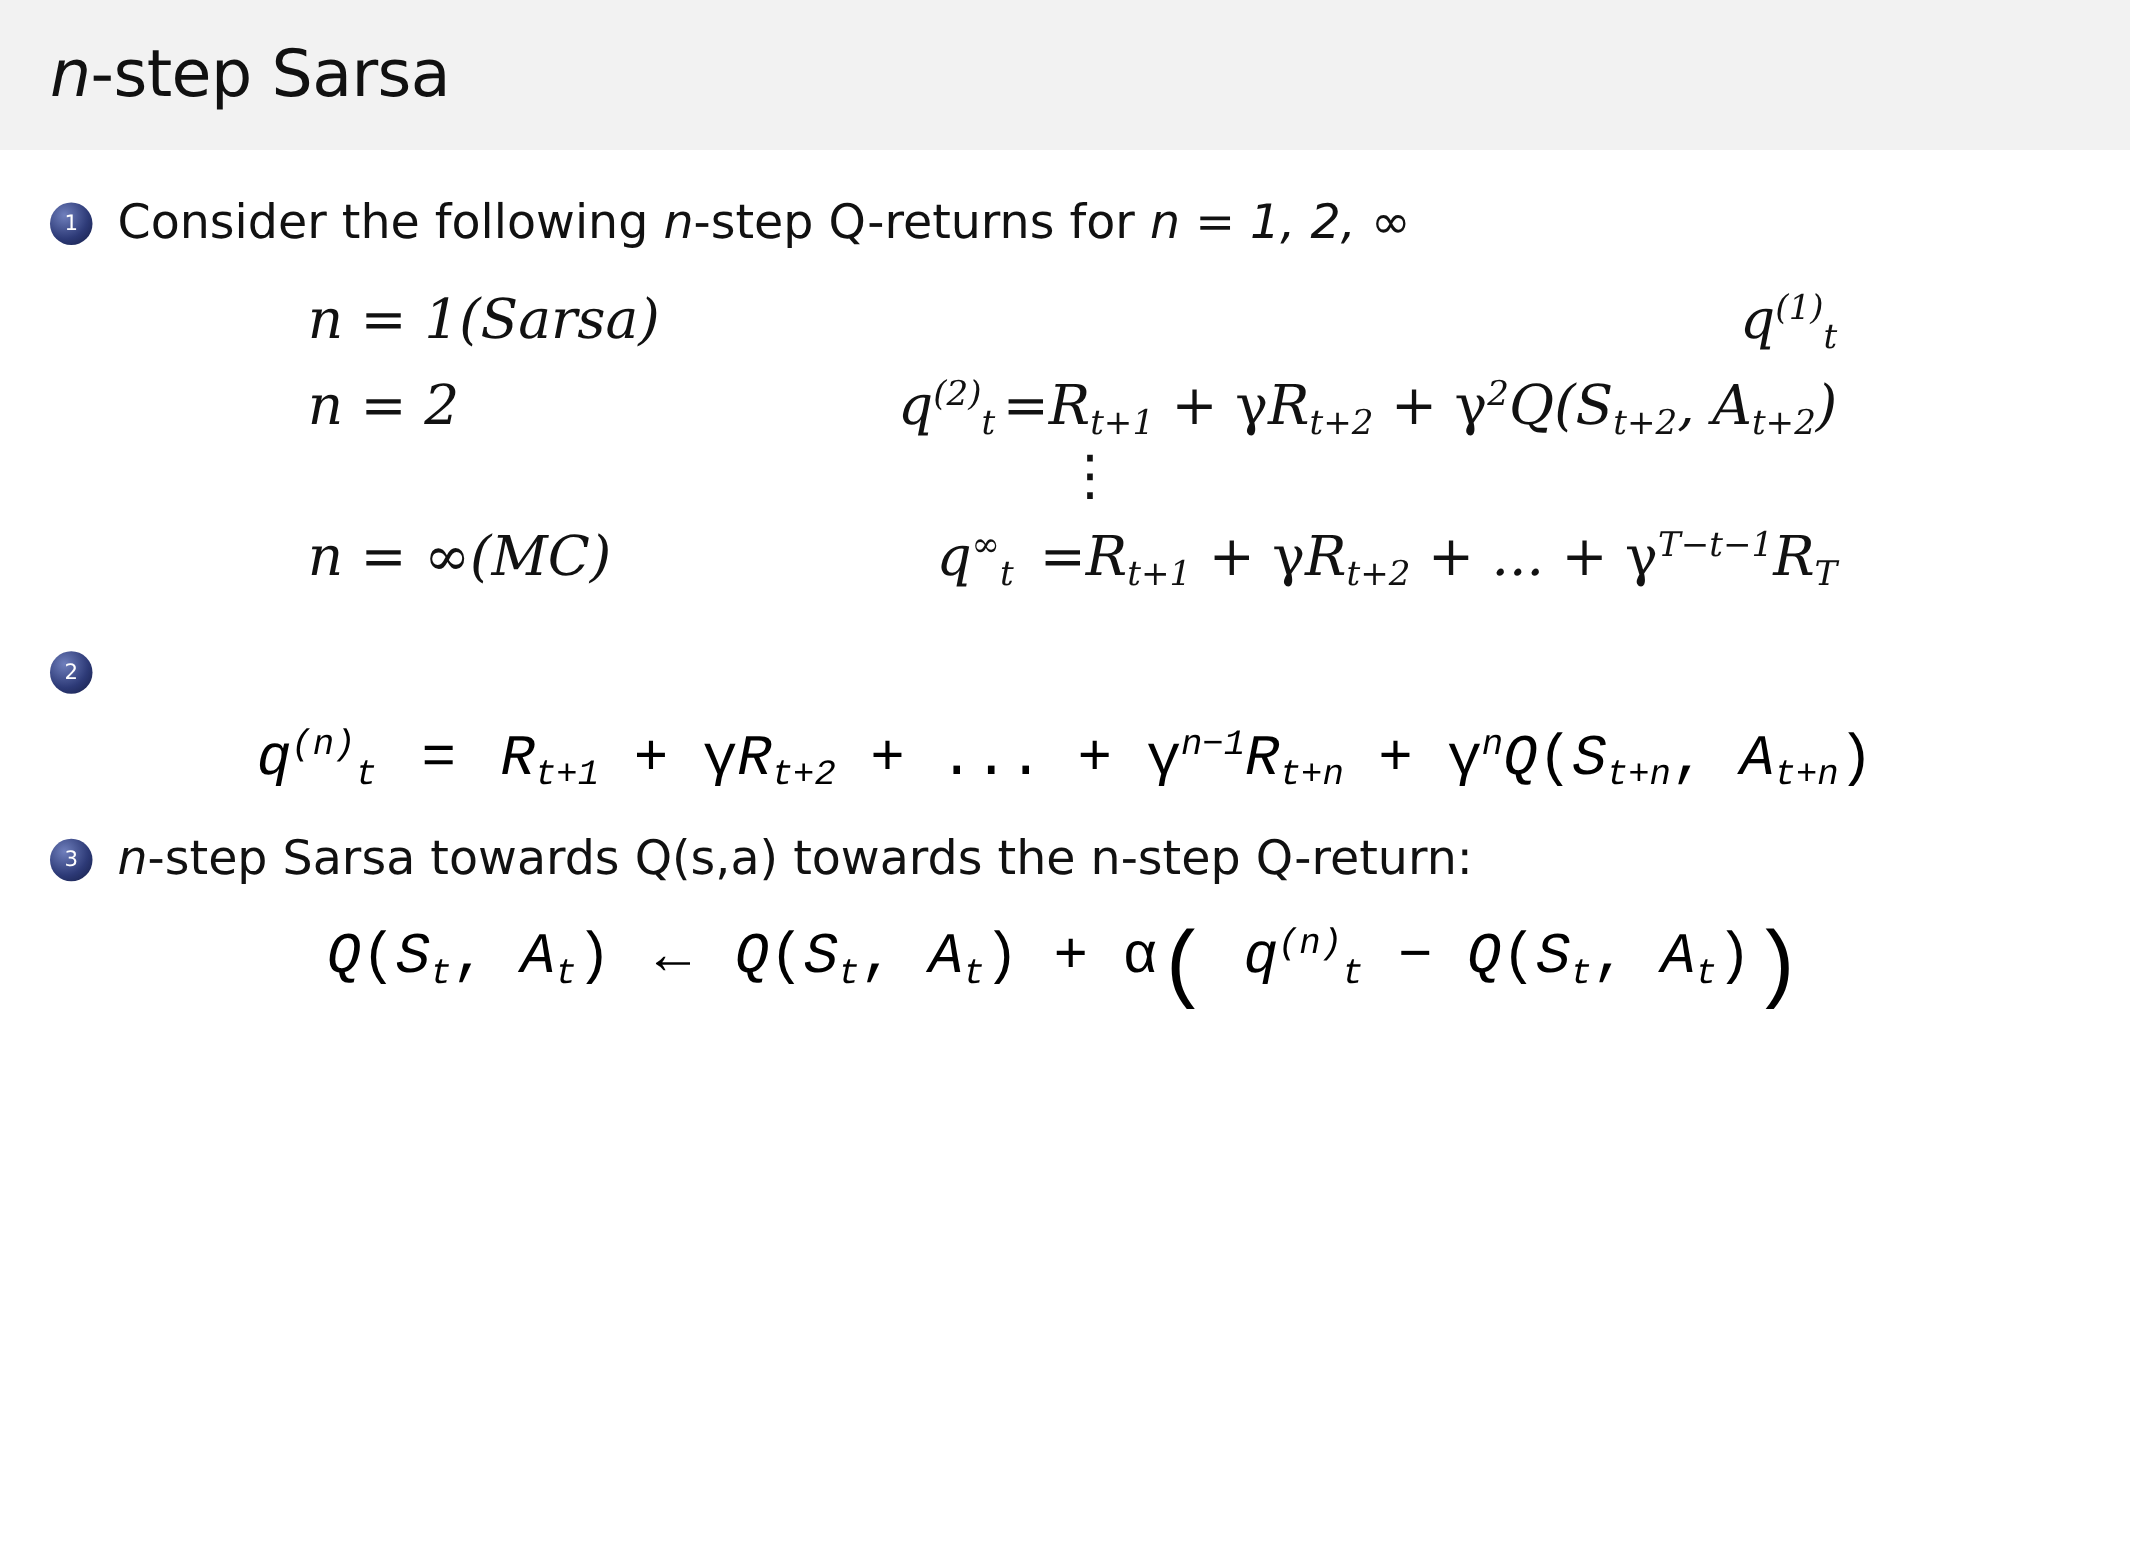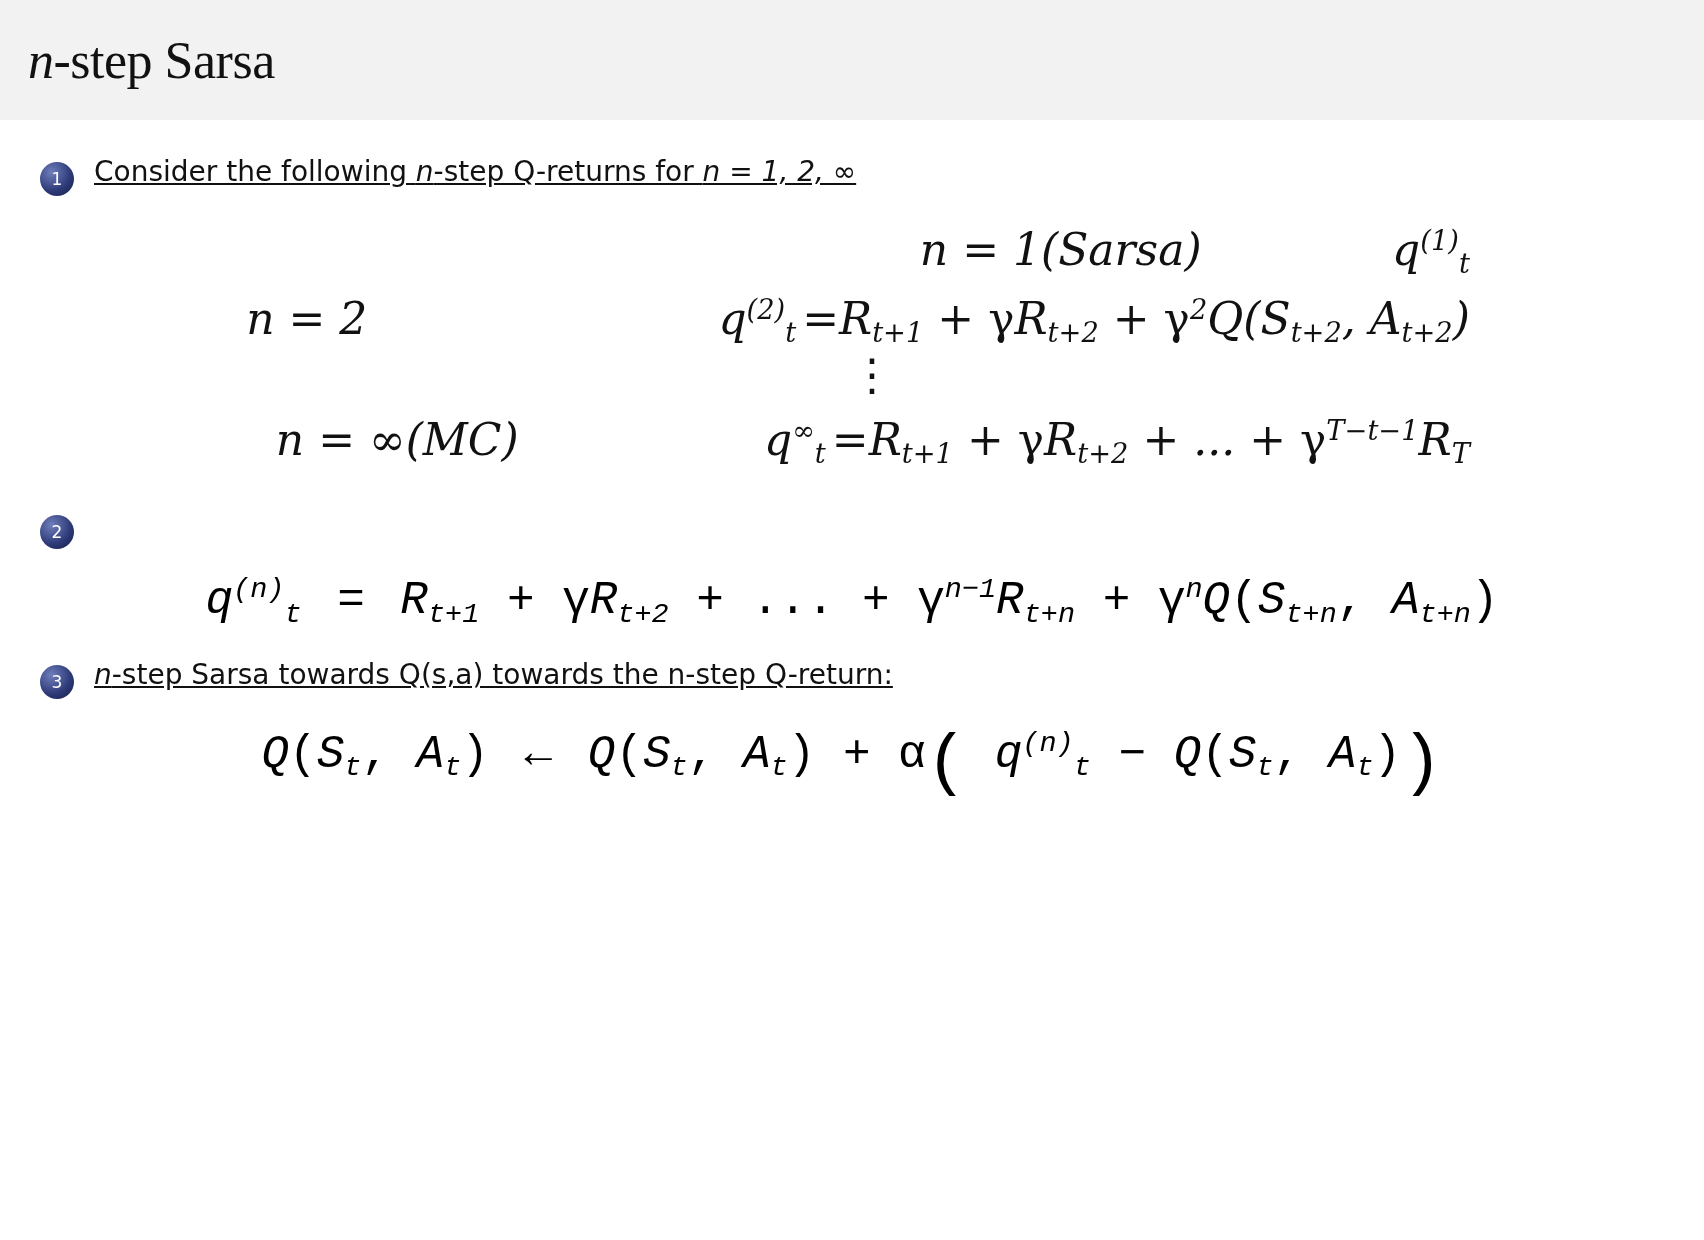--- a/index.html
+++ b/index.html
@@ -16,22 +16,21 @@
   }
 
   
   .title-bar {
     width: 100%;
     height: 120px;
     background: #f2f2f2;
     display: flex;
     align-items: center;
     box-sizing: border-box;
-    padding-left: 28px;
-    font-family: Liberation Serif, serif;
+    padding-left: 40px;
   }
   .title-text {
     font-size: 52px;
     font-weight: 400;
     letter-spacing: -0.5px;
     color: #111111;
   }
   .title-text .it { font-style: italic; }
 
   
@@ -53,25 +52,24 @@
     background: radial-gradient(circle at 34% 30%, #6f7fbc 0%, #2d3a77 58%, #141c44 100%);
     color: #ffffff;
     font-size: 17px;
     line-height: 34px;
     text-align: center;
     margin-top: 12px;
     margin-right: 20px;
     font-family: "DejaVu Sans", sans-serif;
   }
   .bullet-text {
-    font-size: 28px;
+    font-size: 38px;
     line-height: 1.25;
     color: #111111;
     padding-top: 4px;
-    text-decoration: underline;
   }
   .bullet-text .it { font-style: italic; }
 
   
   .math-block {
     width: 100%;
     text-align: center;
     font-family: "DejaVu Serif", serif;
     color: #111111;
   }
@@ -80,21 +78,21 @@
   .op { padding: 0 8px; }
 
   
   .eq-table {
     display: inline-block;
     margin: 24px 0 4px 0;
   }
   .eq-row {
     display: flex;
     align-items: baseline;
-    justify-content: flex-end;
+    justify-content: space-between;
     font-size: 44px;
     white-space: nowrap;
     margin-bottom: 18px;
     margin-left: 12px;
   }
   .eq-left {
     width: 430px;
     text-align: left;
     font-style: italic;
     padding-right: 0;

